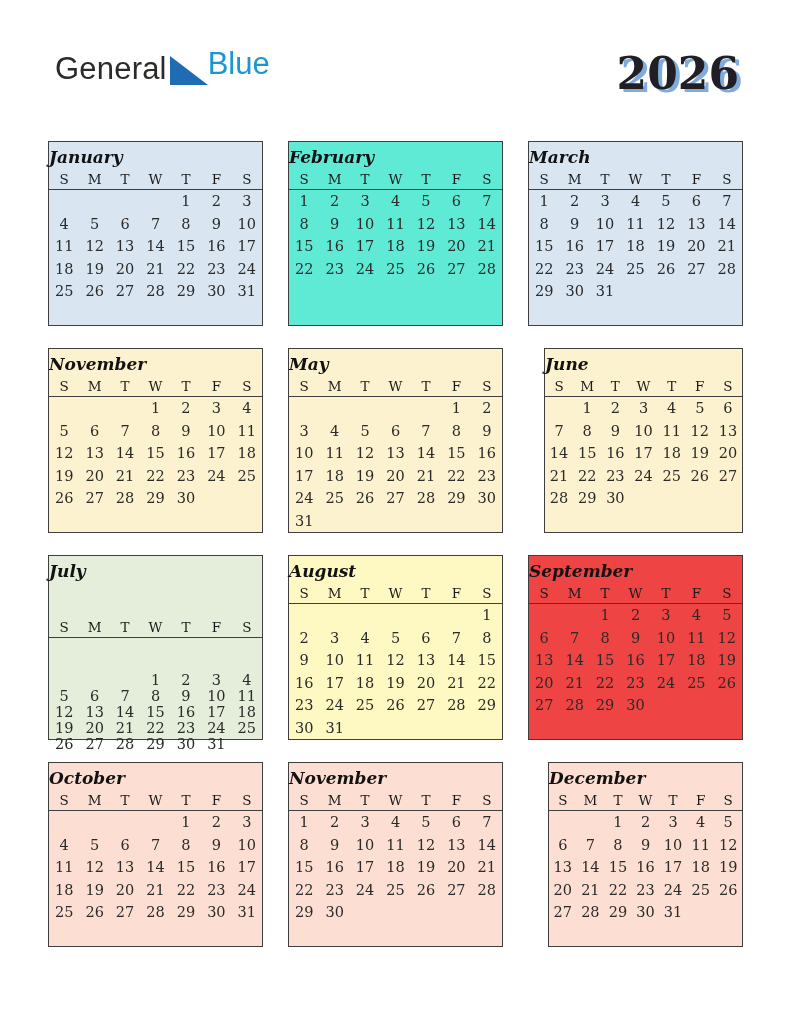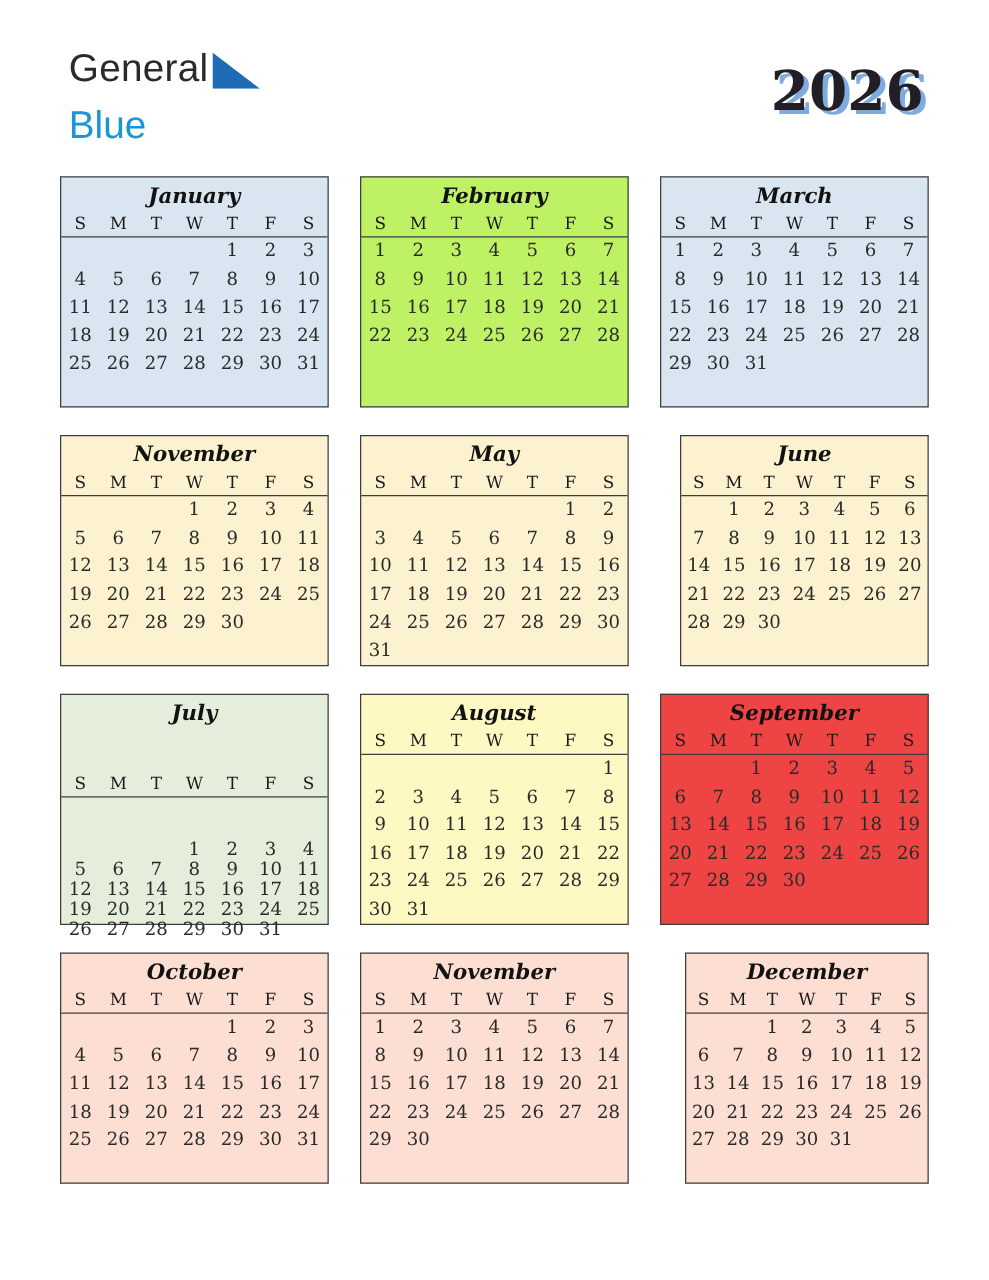--- a/index.html
+++ b/index.html
@@ -5,23 +5,23 @@
   * { margin:0; padding:0; box-sizing:border-box; }
   html,body { background:#ffffff; }
   body {
     width:791px; height:1024px; position:relative; overflow:hidden;
     font-family:"DejaVu Serif", serif;
   }
   .page { position:absolute; inset:0; background:#ffffff; }
 
   
   .logo {
-    position:absolute; left:55px; top:38px;
+    position:absolute; left:55px; top:52px;
     font-family:"Liberation Sans", sans-serif;
-    display:inline-flex; flex-direction:column;gap:16px;
+    display:inline-flex; 
   }
   .logo-top { display:flex; align-items:flex-start; }
   .logo-general { font-size:31px; line-height:34px; color:#2b2a29; letter-spacing:0.2px; }
   .logo-triangle { margin-left:3px; margin-top:4px; display:block; }
   .logo-blue { font-size:31px; line-height:30px; margin-top:-3px; }
 
   .year {
     position:absolute; right:52px; top:42px;
     font-family:"DejaVu Serif", serif; font-weight:bold;
     font-size:44px; line-height:64px; color:#211e26;
@@ -37,21 +37,21 @@
     column-gap:25px; row-gap:22px;
   }
   .month {
     border:1px solid #3e3e3e;
     display:flex; flex-direction:column;
   }
   .month-name {
     font-family:"DejaVu Serif", serif;
     font-style:italic; font-weight:bold;
     font-size:17px; line-height:22px;
-    padding-top:4px; text-align:center; color:#121212;
+    padding-top:4px; color:#121212;
   }
   .weekdays {
     display:grid; grid-template-columns:repeat(7, 1fr);
     height:22px; line-height:22px;
     font-size:13.5px; text-align:center; color:#1a1a1a;
     border-bottom:1px solid #3e3e3e;
   }
   .days {
     flex:1;
     display:grid; grid-template-columns:repeat(7, 1fr); grid-template-rows:repeat(6, 1fr);
@@ -126,21 +126,21 @@
           <span class="day">31</span>
           <span class="day"></span>
           <span class="day"></span>
           <span class="day"></span>
           <span class="day"></span>
           <span class="day"></span>
           <span class="day"></span>
           <span class="day"></span>
         </div>
   </section>
-      <section class="month" style="background-color: #bef264;">
+      <section class="month" style="background-color: #5eead4;">
     <h2 class="month-name">February</h2>
     <div class="weekdays">
           <span>S</span>
           <span>M</span>
           <span>T</span>
           <span>W</span>
           <span>T</span>
           <span>F</span>
           <span>S</span>
         </div>

